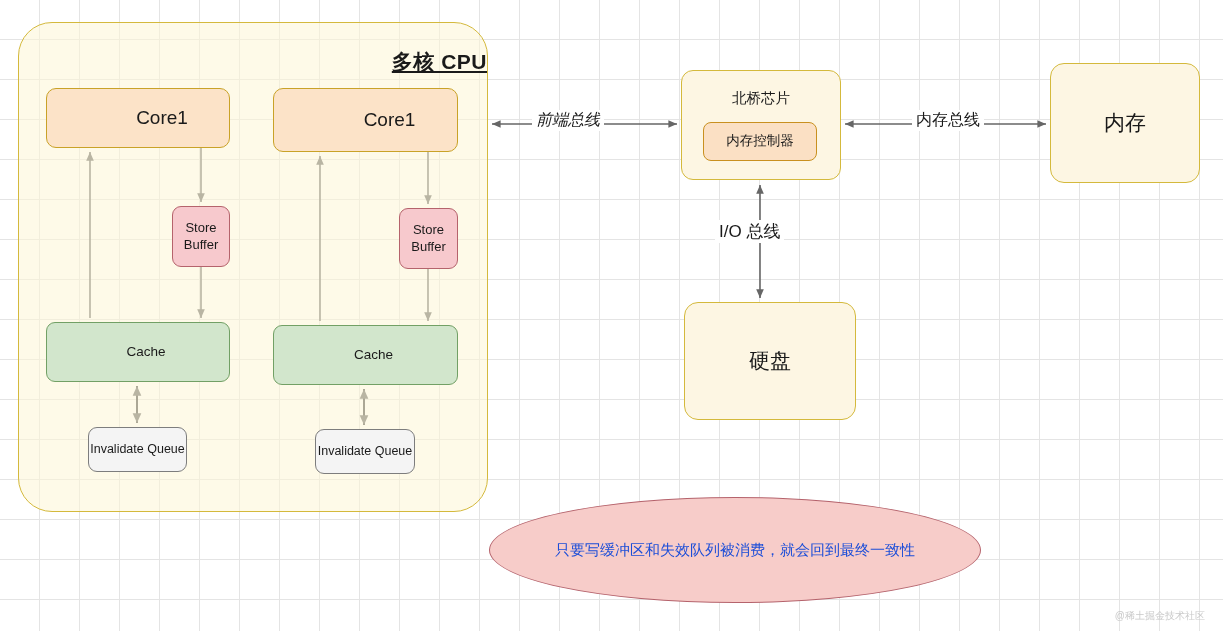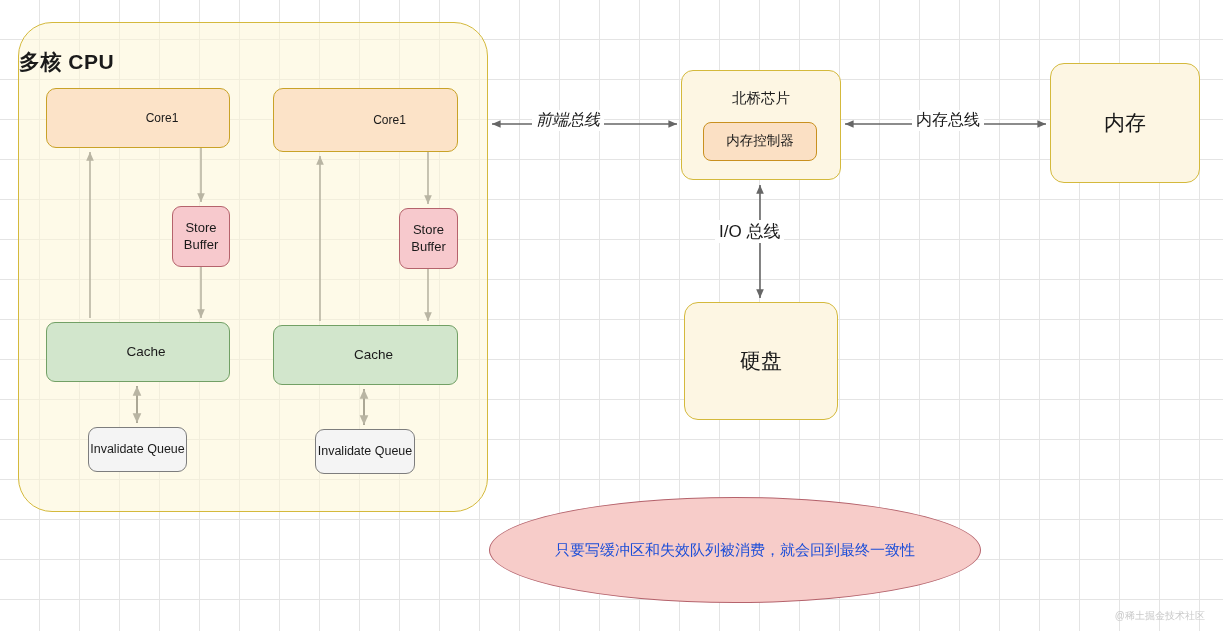--- a/index.html
+++ b/index.html
@@ -43,32 +43,33 @@
     background: rgba(253, 246, 214, 0.55);
     border-radius: 34px;
     align-items: flex-start;
     justify-content: center;
   }
   #cpu-title {
     position: absolute;
     left: 0;
     right: 0;
     top: 26px;
-    text-align: left;
+    text-align: right;
     font-size: 21px;
     font-weight: bold;
     letter-spacing: 0.5px;
+    text-decoration: underline;
   }
 
   
   .core-box {
     background: #fce3c8;
     border: 1.4px solid #c9a227;
     border-radius: 10px;
-    font-size: 12px;
+    font-size: 19px;
     padding-left: 48px;
   }
   #core-box-1 { left: 46px;  top: 88px; width: 184px; height: 60px; }
   #core-box-2 { left: 273px; top: 88px; width: 185px; height: 64px; }
 
   
   .store-buffer-box {
     background: #f7c9cd;
     border: 1.3px solid #b5636c;
     border-radius: 9px;
@@ -121,21 +122,21 @@
     border: 1.2px solid #c9901f;
     border-radius: 8px;
     font-size: 13.5px;
   }
   #memory-box {
     left: 1050px; top: 63px; width: 150px; height: 120px;
     font-size: 21px;
     border-radius: 14px;
   }
   #disk-box {
-    left: 684px; top: 302px; width: 154px; height: 118px;
+    left: 684px; top: 302px; width: 172px; height: 118px;
     font-size: 21px;
     border-radius: 14px;
   }
 
   
   #connectors {
     position: absolute;
     left: 0; top: 0;
     width: 1223px;
     height: 631px;

